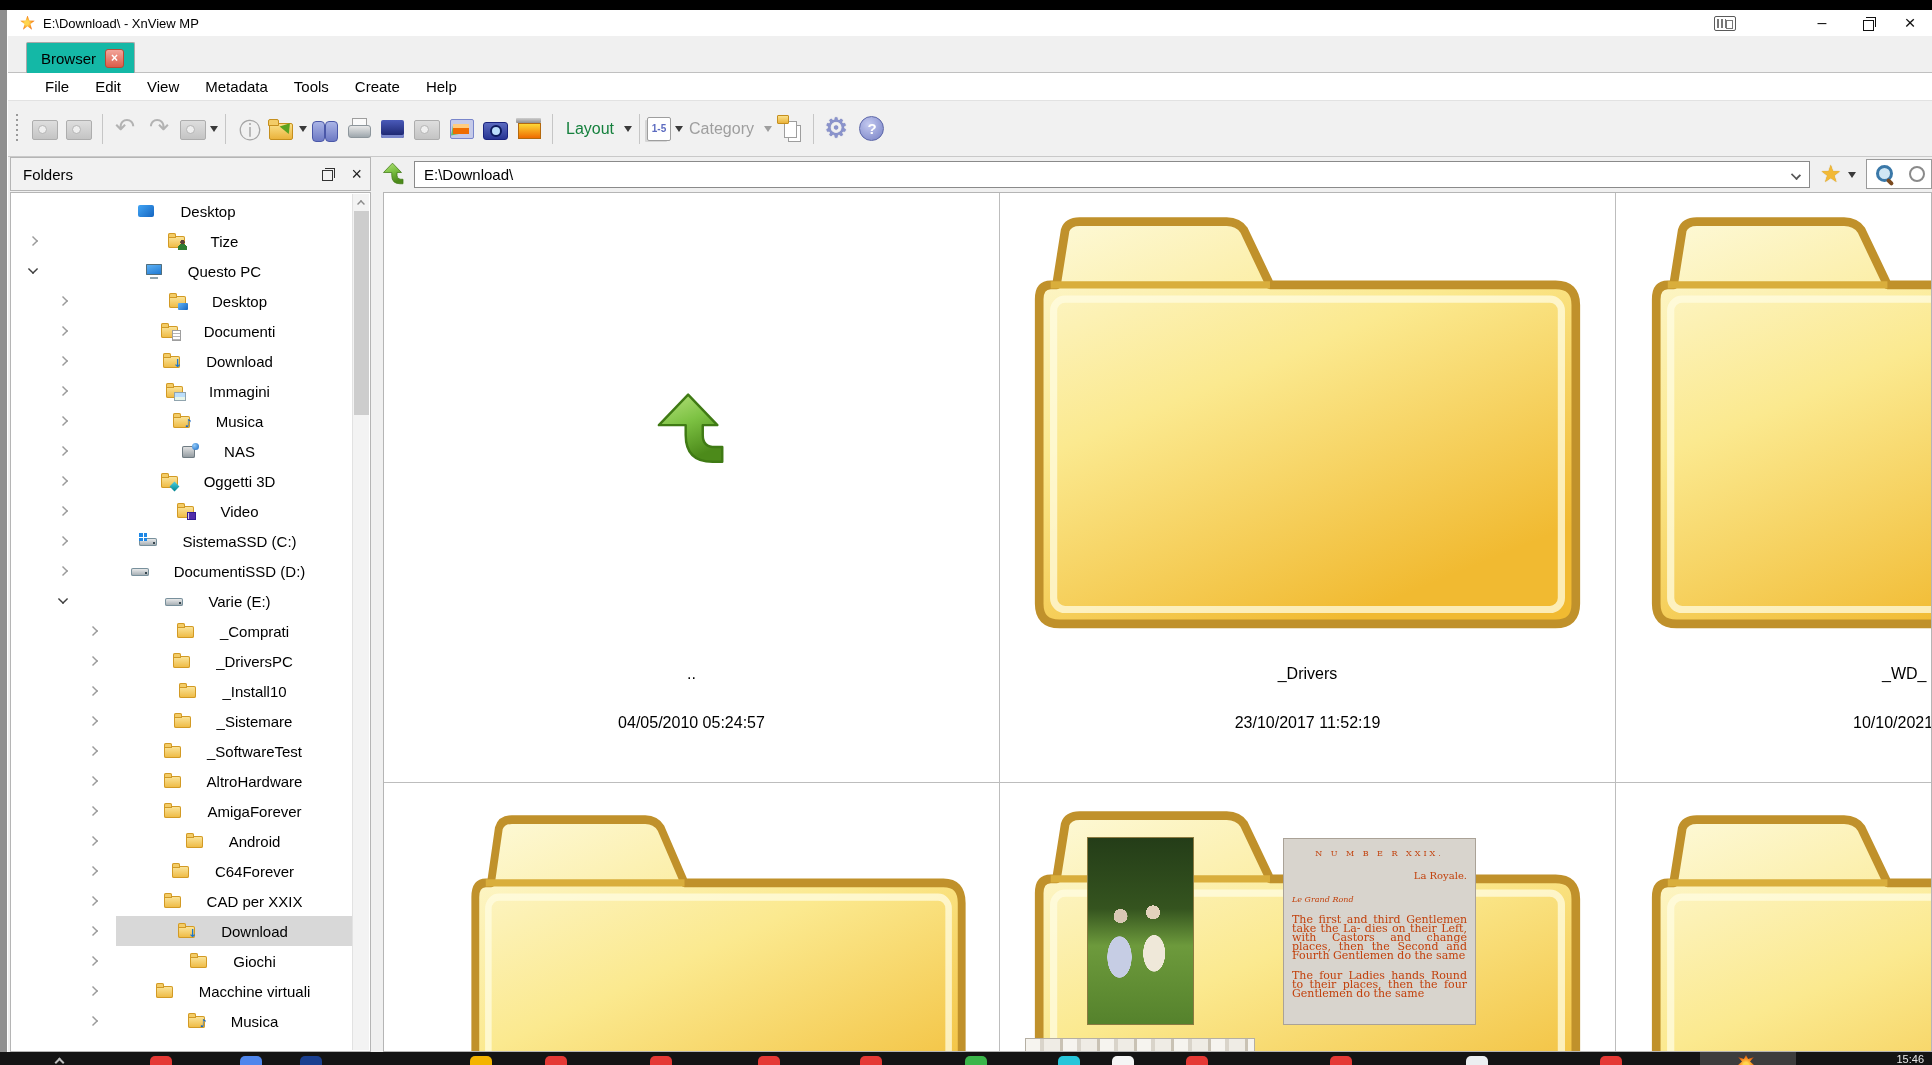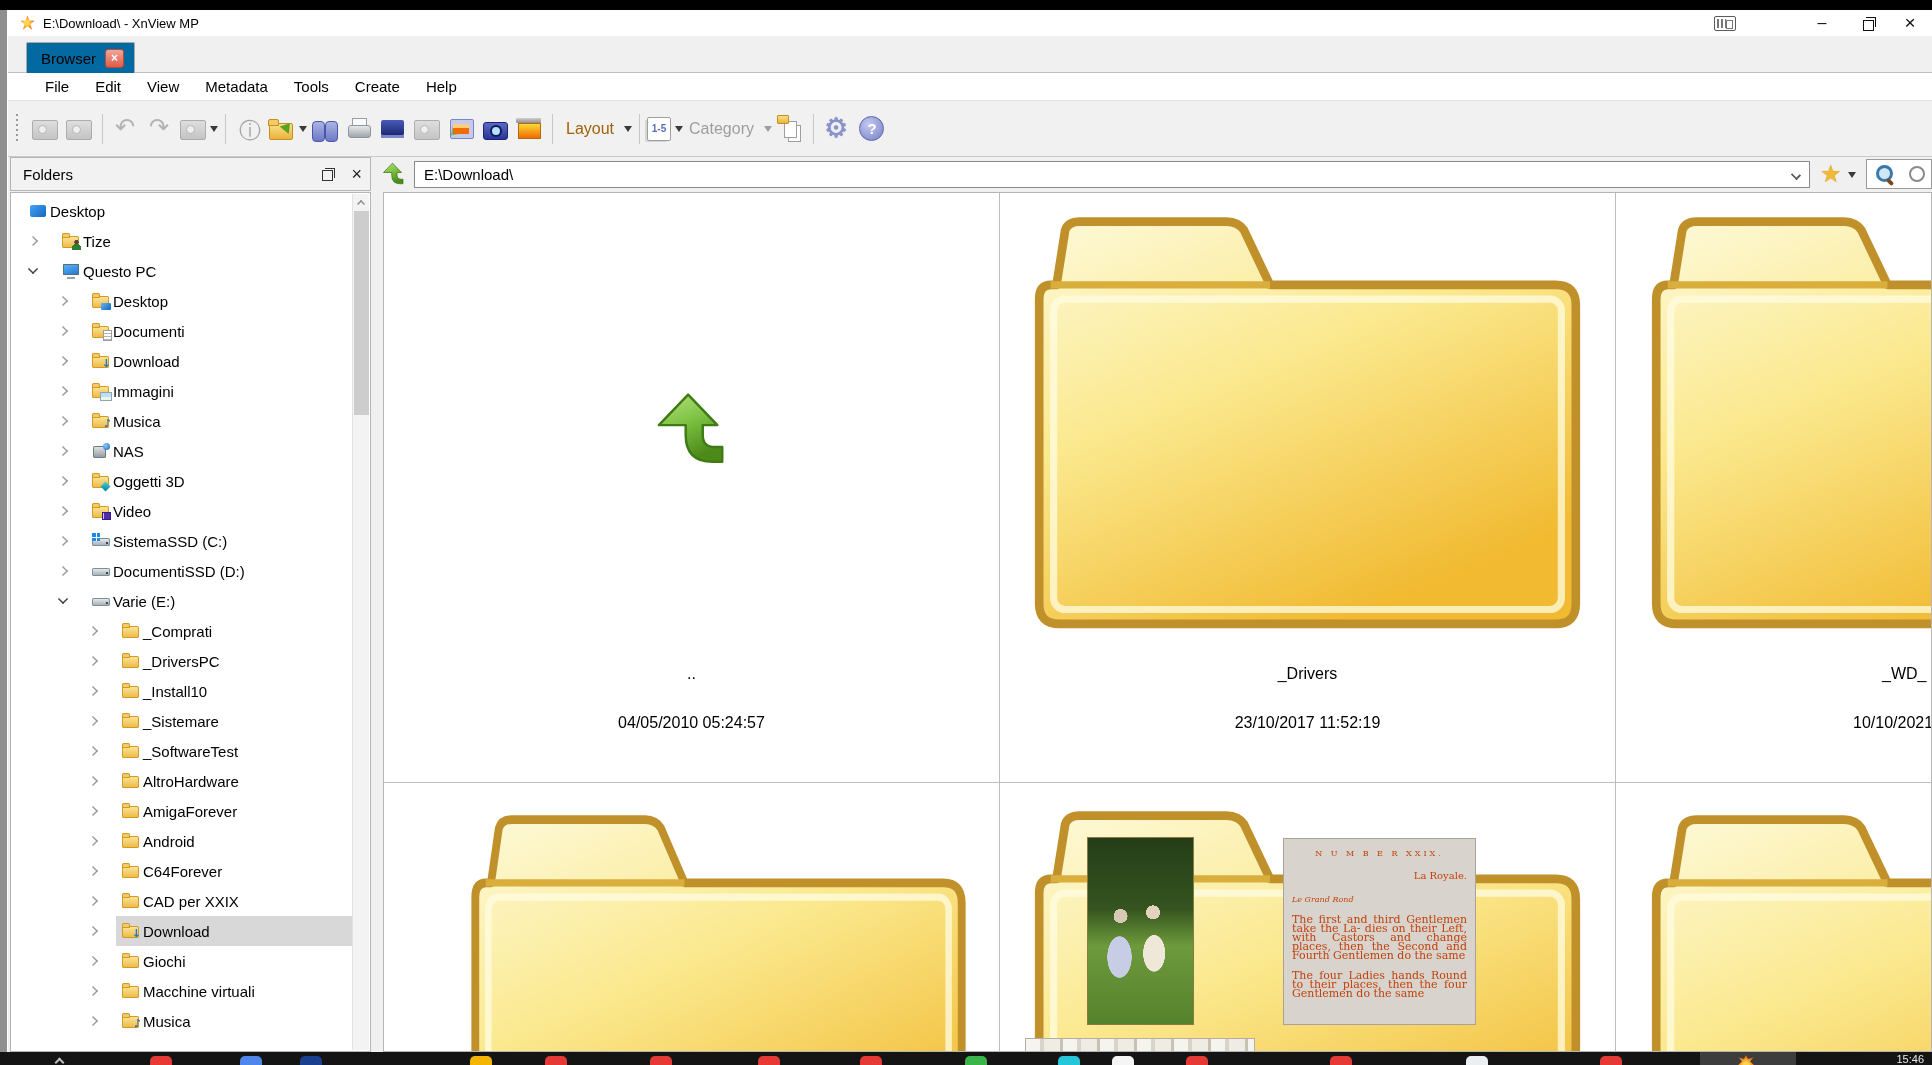--- a/index.html
+++ b/index.html
@@ -19,35 +19,35 @@
   .kbd-ico::after{content:"";position:absolute;right:2px;top:3px;width:5px;height:7px;border:1px solid #777;}
   .wbtn{width:44px;height:26px;display:flex;align-items:center;justify-content:center;font-size:15px;color:#111;}
   .wbtn.min::before{content:"–";font-size:16px;}
   .wbtn.max{position:relative;}
   .wbtn.max::before{content:"";width:9px;height:9px;border:1px solid #111;position:absolute;left:19px;top:10px;background:#fff;}
   .wbtn.max::after{content:"";width:9px;height:9px;border:1px solid #111;border-left:none;border-bottom:none;position:absolute;left:22px;top:7px;}
   .wbtn.cls::before{content:"×";font-size:19px;line-height:10px;}
 
   
   .tabbar{position:absolute;left:8px;right:0;top:36px;height:37px;background:#f0f0f0;border-bottom:1px solid #c0c0c0;display:flex;align-items:flex-end;padding-left:18px;}
-  .tab{height:31px;background:#0369a1;border:1px solid #a9a9a9;border-bottom:none;border-radius:2px 2px 0 0;display:flex;align-items:center;gap:9px;padding:0 10px 0 14px;margin-bottom:-1px;font-size:15px;}
+  .tab{height:31px;background:#14b8a6;border:1px solid #a9a9a9;border-bottom:none;border-radius:2px 2px 0 0;display:flex;align-items:center;gap:9px;padding:0 10px 0 14px;margin-bottom:-1px;font-size:15px;}
   .tab-close{width:19px;height:19px;border:1px solid #b94a36;border-radius:3px;background:linear-gradient(#f2a59b,#dd5c49);color:#fff;font-size:12px;font-weight:bold;display:flex;align-items:center;justify-content:center;}
   .tab-close::before{content:"×";}
 
   
   .menubar{position:absolute;left:8px;right:0;top:73px;height:28px;background:#fff;border-bottom:1px solid #e2e2e2;display:flex;align-items:center;padding-left:24px;font-size:15px;}
   .menu-item{padding:4px 13px;}
 
   
   .toolbar{position:absolute;left:8px;right:0;top:101px;height:56px;background:#f1f1f1;border-bottom:1px solid #c9c9c9;display:flex;align-items:center;padding-left:6px;}
   .thandle{width:5px;height:30px;margin:0 6px 0 2px;background:repeating-linear-gradient(#9a9a9a 0 2px,transparent 2px 5px) 0 0/2px 100% no-repeat;}
   .tsep{width:1px;height:30px;background:#c6c6c6;margin:0 7px;}
   .tbtn{height:36px;min-width:34px;display:flex;align-items:center;justify-content:center;gap:4px;background:transparent;border:none;}
   .dd{width:0;height:0;border:4px solid transparent;border-top:6px solid #3a3a3a;margin-top:5px;}
-  .ttext{font-size:16px;color:#a16207;padding:0 6px;font-family:"Liberation Sans",sans-serif;}
+  .ttext{font-size:16px;color:#15803d;padding:0 6px;font-family:"Liberation Sans",sans-serif;}
   .ttext.dis{color:#9e9e9e;}
   .tico{position:relative;width:28px;height:28px;display:inline-block;}
   
   .gimg::before{content:"";position:absolute;left:2px;top:5px;width:24px;height:18px;background:linear-gradient(#dedede,#c4c4c4);border:1px solid #adadad;border-radius:2px;}
   .gimg::after{content:"";position:absolute;left:8px;top:10px;width:7px;height:7px;border-radius:50%;background:#efefef;border:1px solid #b5b5b5;}
   .ico-rotate-left::before{content:"↶";font-size:24px;color:#b3b3b3;position:absolute;left:2px;top:-2px;}
   .ico-rotate-right::before{content:"↷";font-size:24px;color:#b3b3b3;position:absolute;left:2px;top:-2px;}
   .ico-info::before{content:"ⓘ";font-size:22px;color:#a5a5a5;position:absolute;left:3px;top:1px;}
   .ico-open-folder::before{content:"";position:absolute;left:2px;top:8px;width:22px;height:15px;background:linear-gradient(#fbe088,#eab33c);border:1px solid #c58f1e;border-radius:2px;}
   .ico-open-folder::after{content:"";position:absolute;left:1px;top:4px;width:9px;height:5px;background:#f3cc67;border:1px solid #c58f1e;border-radius:2px 2px 0 0;}
@@ -96,21 +96,21 @@
   .mag-ico::after{content:"";position:absolute;right:1px;bottom:0;width:8px;height:4px;background:#7a4a1f;border-radius:2px;transform:rotate(45deg);}
   .mag-ghost{width:16px;height:16px;border:2px solid #8a8a8a;border-radius:50%;flex:none;}
 
   
   .tree-panel{position:absolute;left:10px;top:192px;width:361px;height:860px;background:#fff;border:1px solid #b5b5b5;overflow:hidden;}
   .tree-rows{position:absolute;left:0;top:3px;right:18px;}
   .trow{height:30px;display:flex;align-items:center;font-size:15px;}
   .exp{width:10px;height:10px;flex:none;}
   .exp-r{border-right:2px solid #9b9b9b;border-bottom:2px solid #9b9b9b;transform:rotate(-45deg) scale(.72);}
   .exp-d{border-right:2px solid #3f3f3f;border-bottom:2px solid #3f3f3f;transform:rotate(45deg) scale(.72);margin-top:-4px;}
-  .row-body{display:flex;align-items:center;gap:3px;margin-left:18px;padding:0 8px 0 6px;height:30px;flex:1;}
+  .row-body{display:flex;align-items:center;gap:25px;margin-left:18px;padding:0 8px 0 6px;height:30px;flex:1;justify-content:center;}
   .trow.sel .row-body{background:#d8d8d8;}
   .ti{position:relative;width:18px;height:16px;flex:none;}
   .tif::before{content:"";position:absolute;left:0;top:3px;width:17px;height:12px;border-radius:2px;background:linear-gradient(#fbe7a0,#eeb83f);box-shadow:inset 0 0 0 1px #d29a25;}
   .tif::after{content:"";position:absolute;left:0;top:0;width:8px;height:5px;border-radius:2px 2px 0 0;background:#f3cc67;box-shadow:inset 0 0 0 1px #d29a25;}
   .ov{position:absolute;right:-1px;bottom:-1px;}
   .i-f-down .ov::before,.i-f-down2 .ov::before{content:"↓";font:bold 11px "DejaVu Sans",sans-serif;color:#1976d2;}
   .i-f-music .ov::before{content:"♪";font:bold 11px "DejaVu Sans",sans-serif;color:#1565c0;}
   .i-f-doc .ov{width:7px;height:9px;background:repeating-linear-gradient(#fff 0 2px,#b5b5b5 2px 3px);box-shadow:0 0 0 1px #9e9e9e;}
   .i-f-pic .ov{width:10px;height:7px;background:linear-gradient(#bbdefb 0 60%,#e8f5e9 60%);box-shadow:0 0 0 1px #90a4ae;}
   .i-f-desktop .ov{width:10px;height:7px;background:linear-gradient(135deg,#64b5f6,#1565c0);border-radius:1px;}

